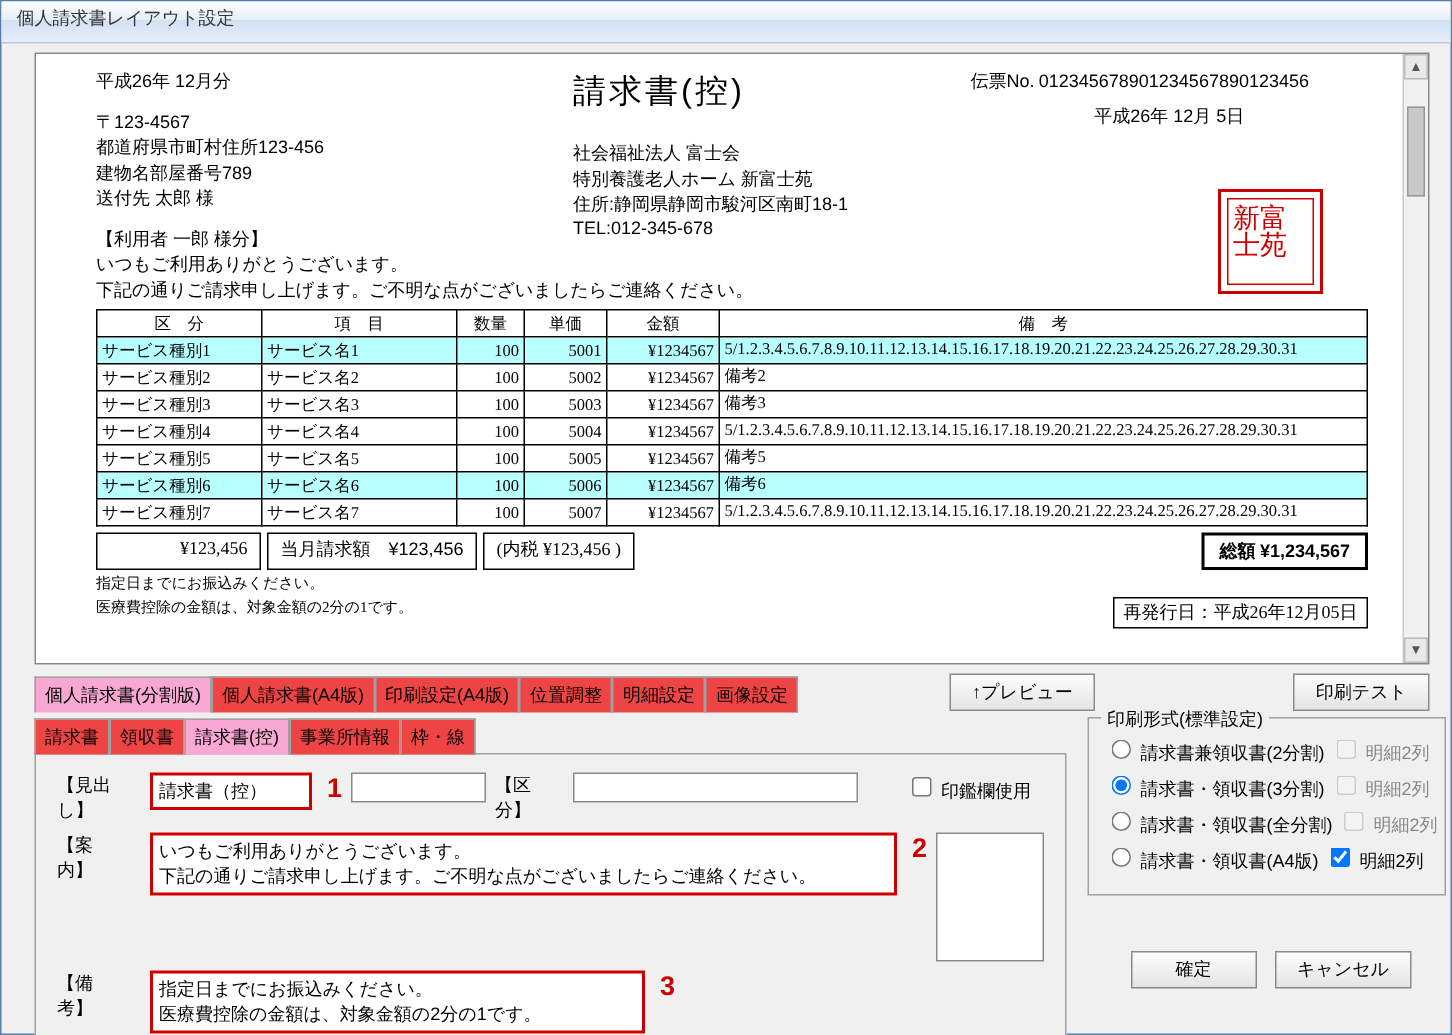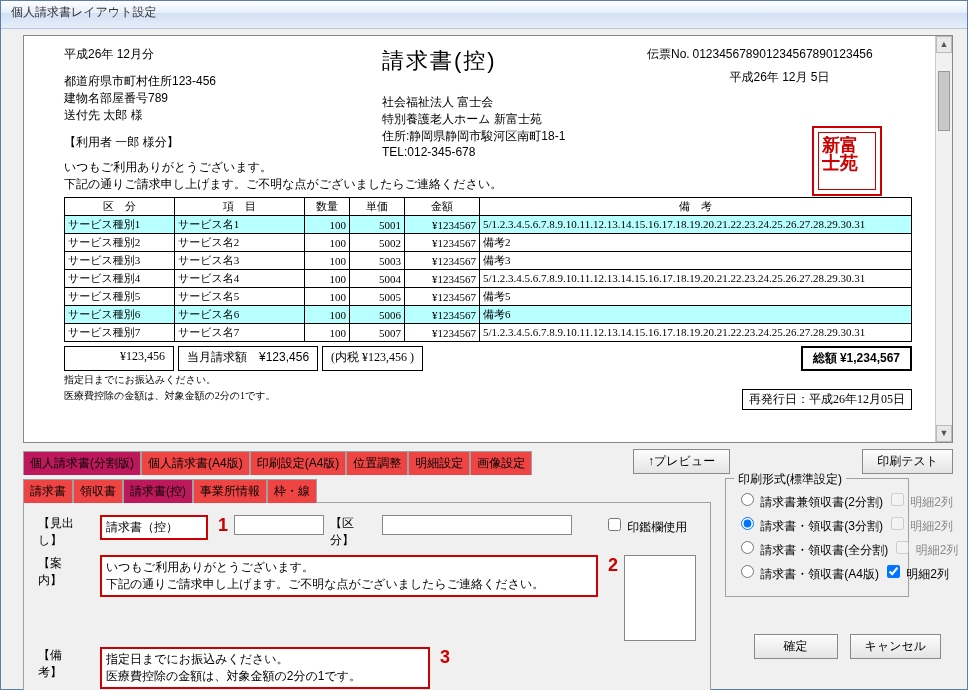--- a/index.html
+++ b/index.html
@@ -12,55 +12,55 @@
 .preview-scroll .arr{height:17px;background:#e9e9e9;border:1px solid #bbb;text-align:center;font-size:9px;line-height:15px;color:#555}
 
 .doc{padding:10px 40px 20px 40px;font-family:"MS Mincho","MS PMincho",serif}
 .doc-row{display:flex}
 .doc-left{flex:1.2}
 .doc-center{flex:1;text-align:left}
 .doc-right{flex:1;text-align:left;position:relative}
 .title-big{font-size:22px;letter-spacing:2px}
 .stamp{position:absolute;right:30px;top:80px;width:70px;height:70px;border:2px solid #c00}
 .stamp::before{content:"";position:absolute;inset:4px;border:1px solid #c00}
-.stamp-text{color:#c00;font-size:18px;line-height:1;position:absolute;inset:8px;overflow:hidden;word-break:break-all;font-weight:bold}
+.stamp-text{color:#c00;font-size:18px;line-height:1;position:absolute;inset:8px;overflow:hidden;word-break:break-all;font-weight:normal}
 
 table.invoice{border-collapse:collapse;width:100%;margin-top:4px}
 table.invoice th,table.invoice td{border:1px solid #000;padding:1px 3px;font-size:11px;font-family:"MS Mincho",serif;white-space:nowrap;overflow:hidden}
 table.invoice th{text-align:center;font-weight:normal}
 .cyan{background:#b8ffff}
 .num{ text-align:right;font-family:"MS Mincho"}
 .rem{font-size:9px;line-height:1;overflow:hidden}
 
 .totals{display:flex;gap:4px;margin-top:4px}
 .totals .box{border:1px solid #000;padding:2px 8px;font-family:"MS Mincho",serif}
 .totals .spacer{flex:1}
 .grand{border:2px solid #000;font-weight:bold;padding:2px 10px;font-family:"MS Mincho",serif}
 .reissue{border:1px solid #000;padding:1px 6px;margin-top:2px;text-align:right;font-family:Liberation Serif, serif;margin-left:auto;width:fit-content}
 .footnote{font-size:10px;margin-top:2px;font-family:"MS Mincho",serif}
 
 
 .tabs{display:flex;margin:4px 14px 0 22px;align-items:flex-end}
 .tab{border:1px solid #a0a0a0;border-bottom:none;padding:3px 6px;background:#ef4444;margin-right:0px;position:relative;top:1px}
-.tab.sel{background:#be185d}
+.tab.sel{background:#f9a8d4}
 .right-buttons{margin-left:auto;display:flex;gap:6px;align-items:center}
 .btn{border:1px solid #8a8a8a;background:linear-gradient(#fdfdfd,#e4e4e4);padding:3px 14px;min-width:90px;text-align:center}
 
 .subtabs{display:flex;margin:4px 14px 0 22px}
 .subtabs .tab{font-size:12px}
 
 .form-area{border:1px solid #a0a0a0;margin:0 14px 8px 22px;padding:12px 14px 12px 14px;background:#f0f0f0;display:flex;gap:20px;border-top:1px solid #a0a0a0}
 .form-left{flex:1}
 .form-row{display:flex;align-items:flex-start;margin-bottom:6px;gap:6px}
 .form-label{width:56px;}
 .red-box{border:2px solid #c00;padding:2px 4px;background:#fff;min-height:20px}
 .red-num{color:#c00;font-size:18px;font-weight:bold;margin-left:4px}
 input[type=text]{border:1px solid #888;padding:2px;background:#fff;font-size:12px}
 
-.print-group{border:1px solid #a0a0a0;padding:8px 10px 10px;width:184px;position:relative;margin-top:-2px}
+.print-group{border:1px solid #a0a0a0;padding:8px 10px 10px;width:239px;position:relative;margin-top:-2px}
 .print-group .legend{position:absolute;top:-8px;left:8px;background:#f0f0f0;padding:0 4px}
 .radio-row{display:flex;align-items:center;margin:3px 0;gap:4px}
 .radio-row label{white-space:nowrap}
 .disabled{color:#888}
 .stamp-area{border:1px solid #888;background:#fff;width:72px;height:86px}
 
 .bottom-buttons{position:absolute;right:26px;bottom:30px;display:flex;gap:12px}
 .bottom-buttons .btn{min-width:84px}
 </style>
 </head>
@@ -68,20 +68,21 @@
 
 <div class="window">
   <div class="titlebar">個人請求書レイアウト設定</div>
 
   <div class="preview-area">
     <div class="doc">
       <div class="doc-row">
         <div class="doc-left">
           <div>平成26年 12月分</div>
           <div style="height:10px"></div>
+          <div>〒123-4567</div>
           <div>都道府県市町村住所123-456</div>
           <div>建物名部屋番号789</div>
           <div>送付先 太郎 様</div>
           <div style="height:10px"></div>
           <div>【利用者 一郎 様分】</div>
         </div>
         <div class="doc-center">
           <div class="title-big">請求書(控)</div>
           <div style="height:18px"></div>
           <div>社会福祉法人 富士会</div>

